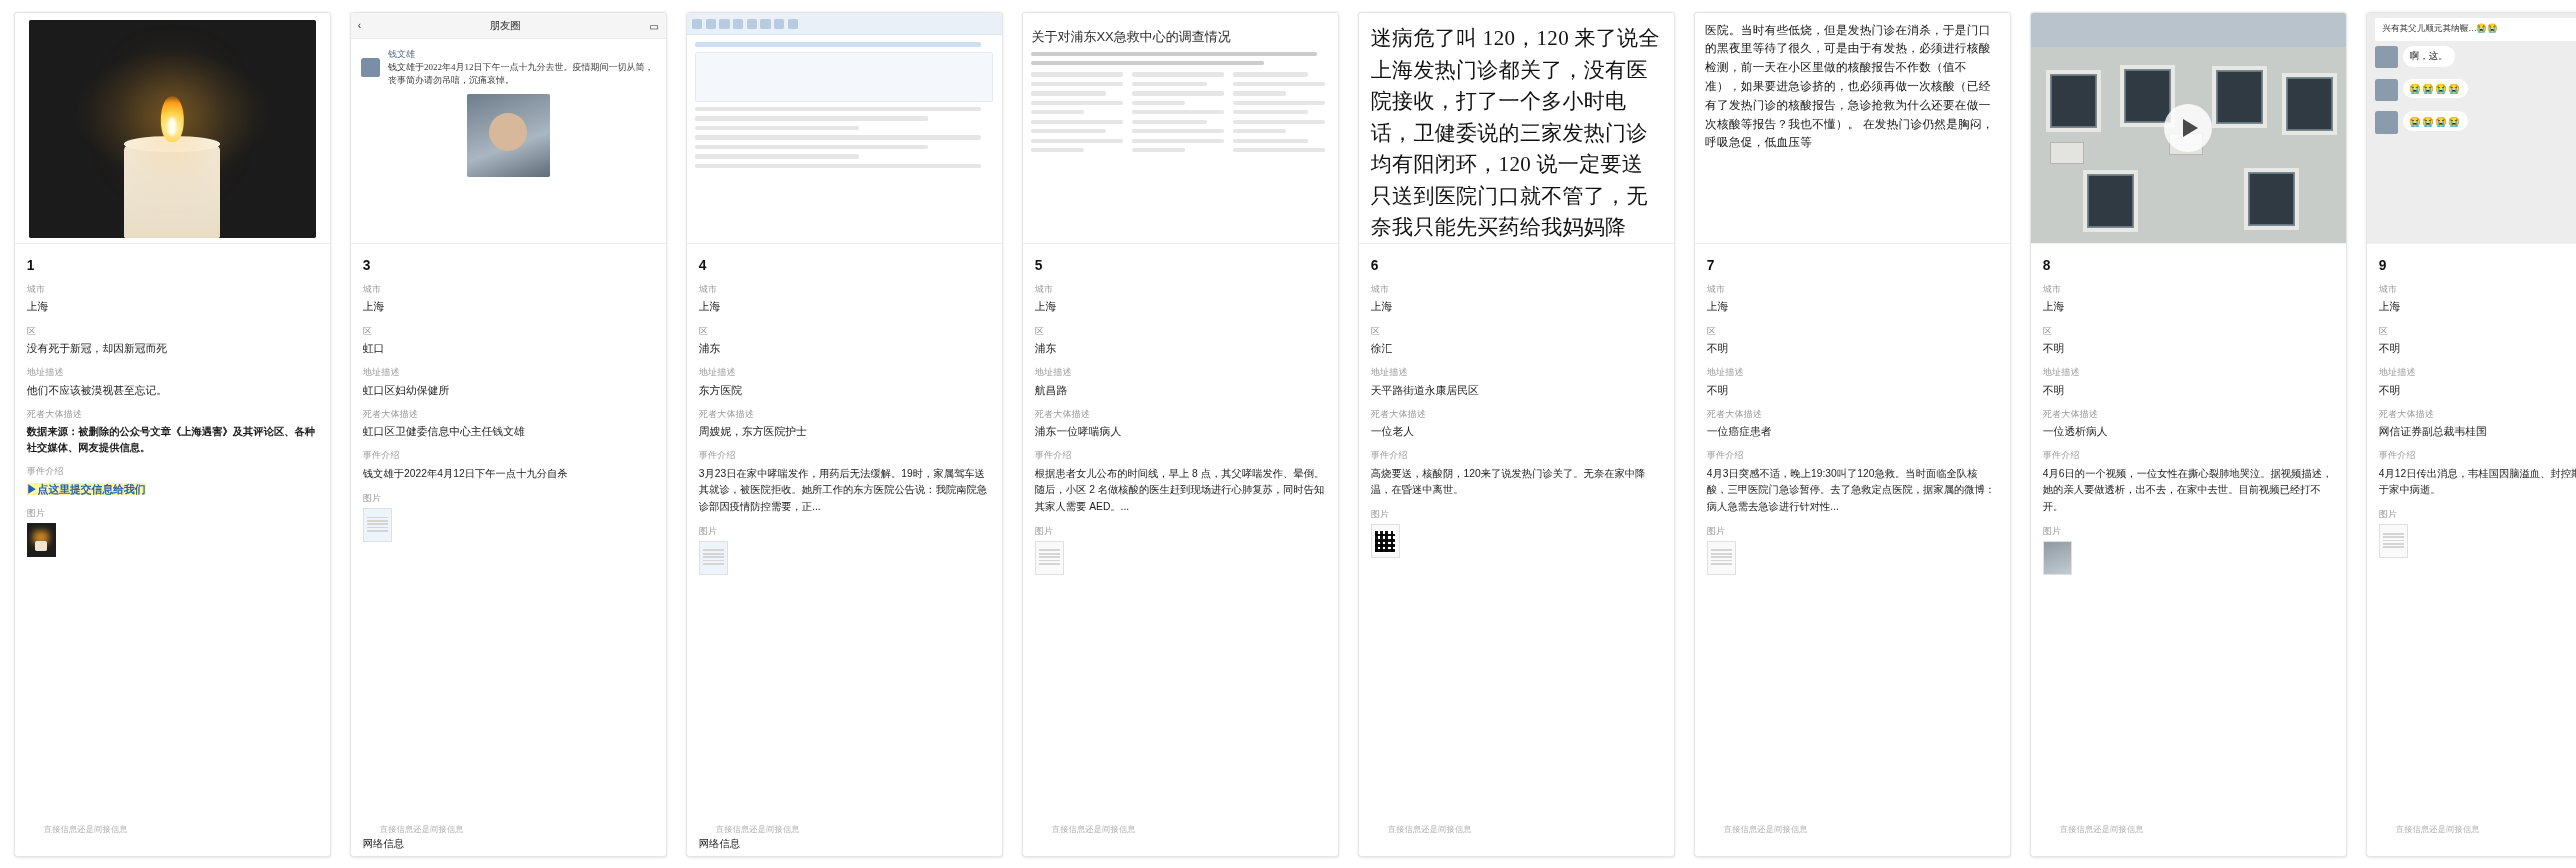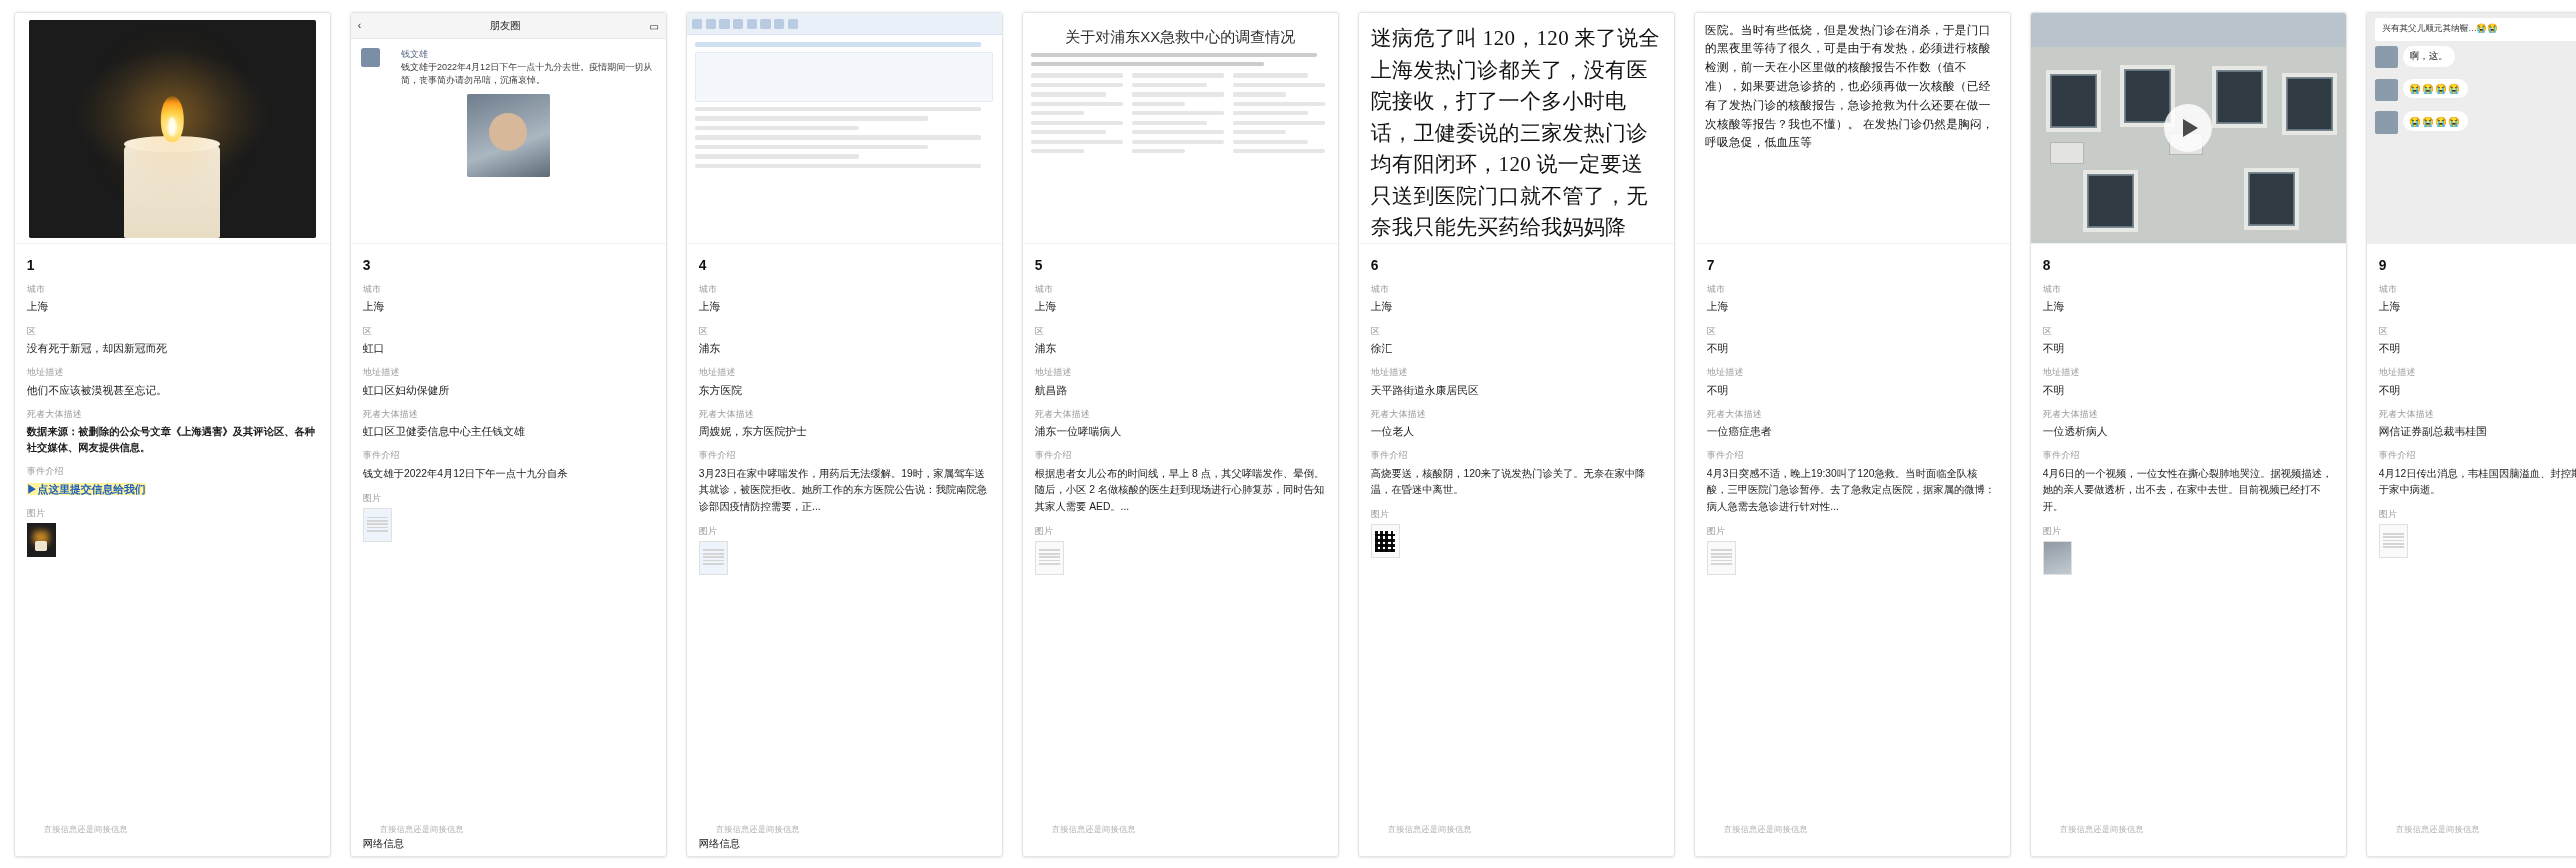--- a/index.html
+++ b/index.html
@@ -78,21 +78,21 @@
   .wx {
     position: absolute; inset: 0; background: #fff;
   }
   .wx-bar {
     height: 26px; background: #f5f5f5; border-bottom: 0.9px solid #e9e9e9;
     display: flex; align-items: center; padding: 0 6.9px; gap: 5.2px;
     font-size: 10.3px; color: #2b2b2b;
   }
   .wx-bar .ttl { flex: 1; text-align: center; font-size: 10.3px; }
   .wx-body { padding: 8.6px 10.3px; }
-  .wx-row { display: flex; gap: 21px; align-items: flex-start; }
+  .wx-row { display: flex; gap: 8px; align-items: center; font-family: Liberation Serif, serif; }
   .wx-ava { width: 19px; height: 19px; border-radius: 2.6px; background: #7a8fa6; flex: 0 0 19px; }
   .wx-txt { font-size: 9px; line-height: 1.45; color: #3b3b3b; }
   .wx-photo {
     margin: 6.9px auto 0; width: 83px; height: 83px; border-radius: 1.7px;
     background: linear-gradient(160deg,#6e7d8c,#aab6c0 60%,#5e6b78);
     position: relative; overflow: hidden;
   }
   .wx-photo:after {
     content: ""; position: absolute; left: 22.4px; top: 19px; width: 38px; height: 38px;
     border-radius: 50%; background: #d8b89a;
@@ -116,21 +116,21 @@
     height: 50px; background: #f4f8fc; border: 0.9px solid #e2ebf4; border-radius: 1.7px; margin: 5.2px 0;
   }
   .qr {
     position: absolute; right: 8.6px; top: 8.6px; width: 36px; height: 36px;
     background:
       repeating-linear-gradient(90deg,#111 0 2.6px,#fff 2.6px 5.2px),
       repeating-linear-gradient(0deg,#111 0 2.6px,#fff 2.6px 5.2px);
     background-blend-mode: multiply;
     border: 2.6px solid #fff;
   }
-  .title-cn { text-align: center; font-size: 15px; color: #2c2c2c; margin: 3.4px 0 5.2px; }
+  .title-cn { font-size: 13px; color: #2c2c2c; margin: 3.4px 0 5.2px; }
   .cols { display: flex; gap: 5.2px; }
   .cols > div { flex: 1; }
 
   
   .bigtext {
     position: absolute; inset: 0; padding: 10.3px 12px;
     font-size: 21px; line-height: 1.5; color: #111; letter-spacing: 0.3px;
     font-family: "Liberation Serif", serif;
     overflow: hidden;
   }

